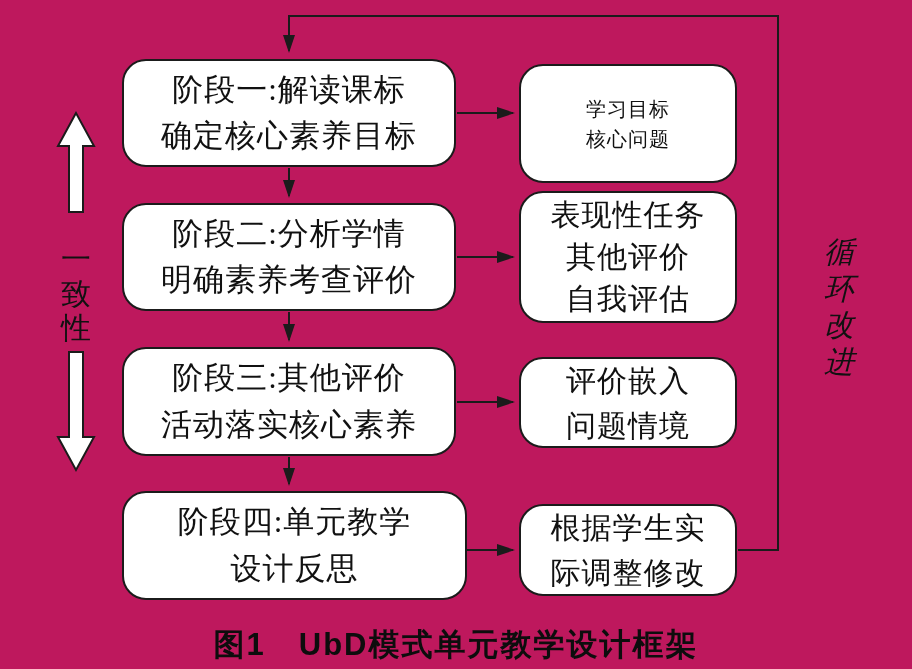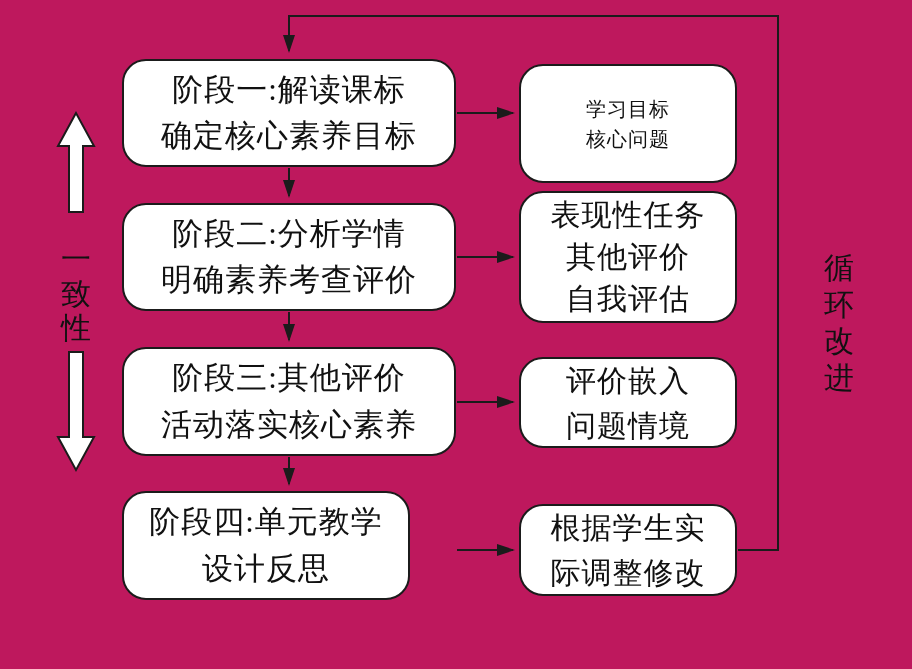--- a/index.html
+++ b/index.html
@@ -33,39 +33,39 @@
     font-size: 31px;
     line-height: 1.5;
     letter-spacing: 1px;
   }
   .box span { display: block; white-space: nowrap; }
 
   
   .s1 { left: 122px; top: 59px;  width: 334px; height: 108px; }
   .s2 { left: 122px; top: 203px; width: 334px; height: 108px; }
   .s3 { left: 122px; top: 347px; width: 334px; height: 109px; }
-  .s4 { left: 122px; top: 491px; width: 288px; height: 109px; }
+  .s4 { left: 122px; top: 491px; width: 345px; height: 109px; }
 
   
   .o1 { left: 519px; top: 64px;  width: 218px; height: 119px;  font-size: 20px; }
   .o2 { left: 519px; top: 191px; width: 218px; height: 132px; font-size: 30px; line-height: 1.4; }
   .o3 { left: 519px; top: 357px; width: 218px; height: 91px;  font-size: 30px; }
   .o4 { left: 519px; top: 504px; width: 218px; height: 92px;  font-size: 30px; }
 
   .vlabel {
     position: absolute;
     width: 34px;
     font-size: 30px;
     text-align: center;
     word-break: break-all;
     line-height: 1.15;
     letter-spacing: 0;
   }
   .vlabel-left  { left: 59px;  top: 242px; }
-  .vlabel-right { left: 822px; top: 250px; line-height: 1.22; }
+  .vlabel-right { left: 822px; top: 234px; line-height: 1.22; font-style: italic; }
 
   .caption {
     position: absolute;
     left: 0; right: 0;
     top: 624px;
     text-align: center;
     font-family: "Liberation Sans", "DejaVu Sans", sans-serif;
     font-weight: bold;
     font-size: 31px;
     letter-spacing: 2px;
@@ -136,14 +136,15 @@
     <span>问题情境</span>
   </div>
   <div class="box o4">
     <span>根据学生实</span>
     <span>际调整修改</span>
   </div>
 
   <div class="vlabel vlabel-left">一致性</div>
   <div class="vlabel vlabel-right">循环改进</div>
 
+  <div class="caption">图1　UbD模式单元教学设计框架</div>
 
 </div>
 
 </body></html>

